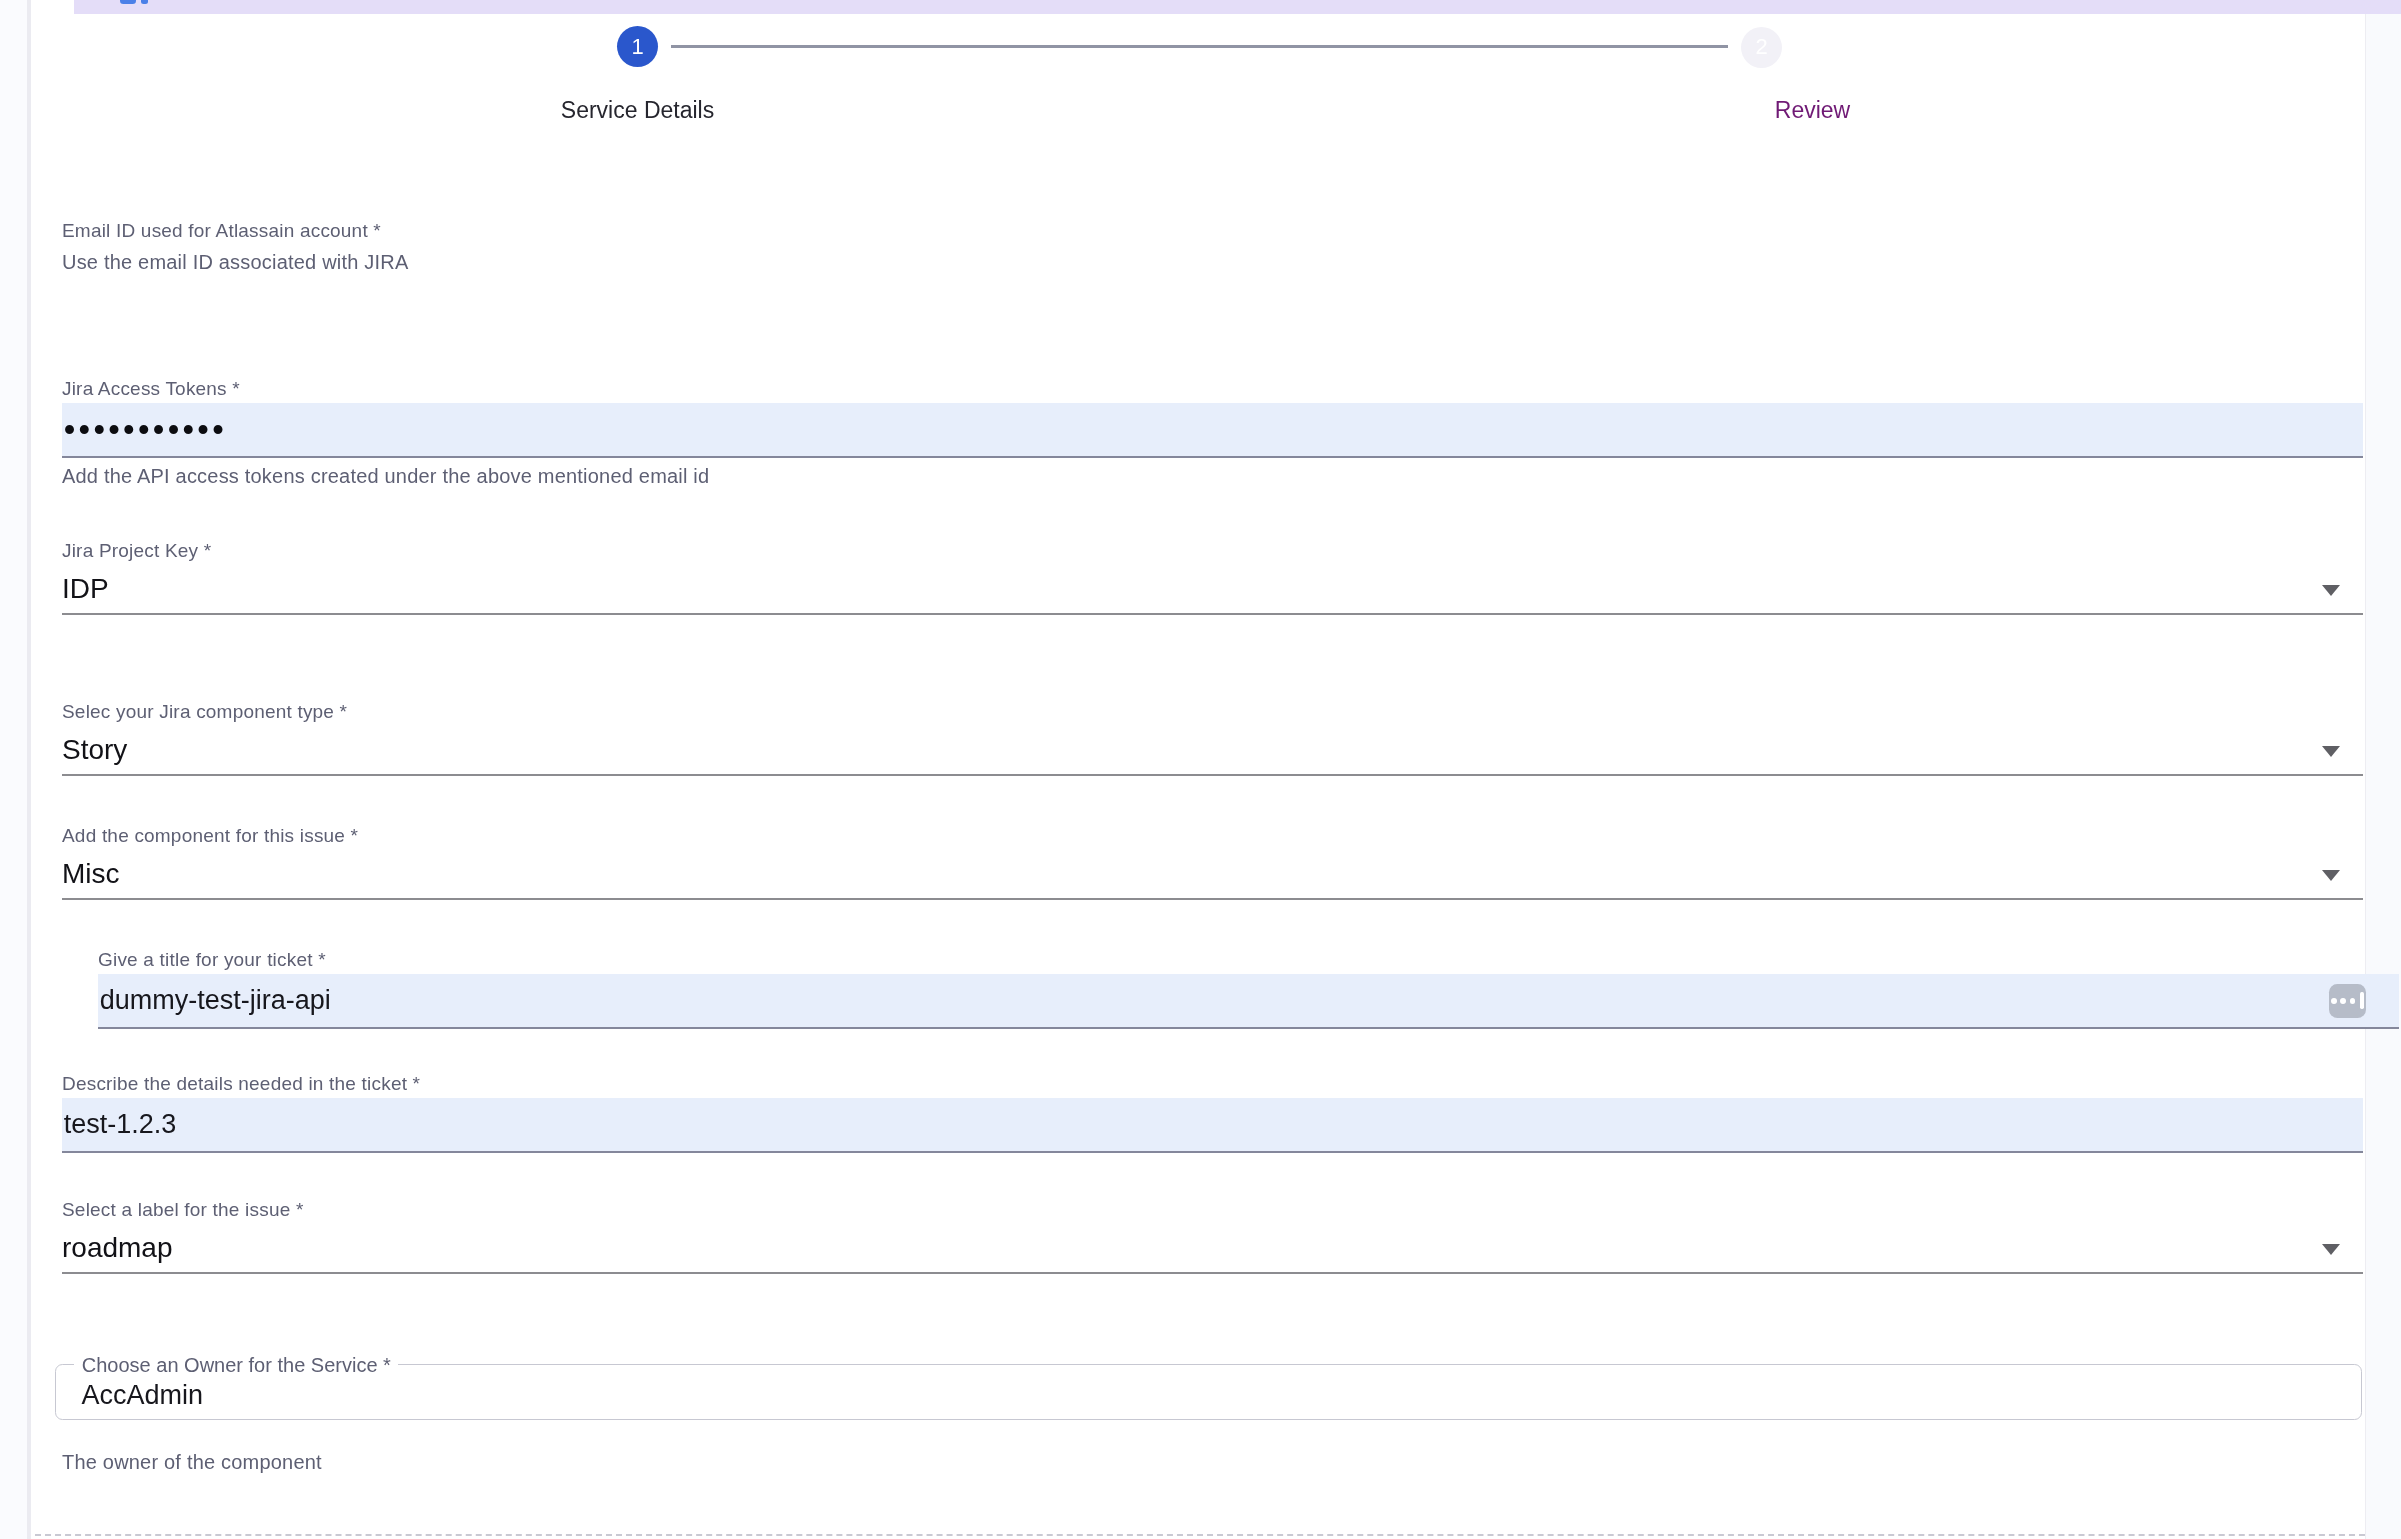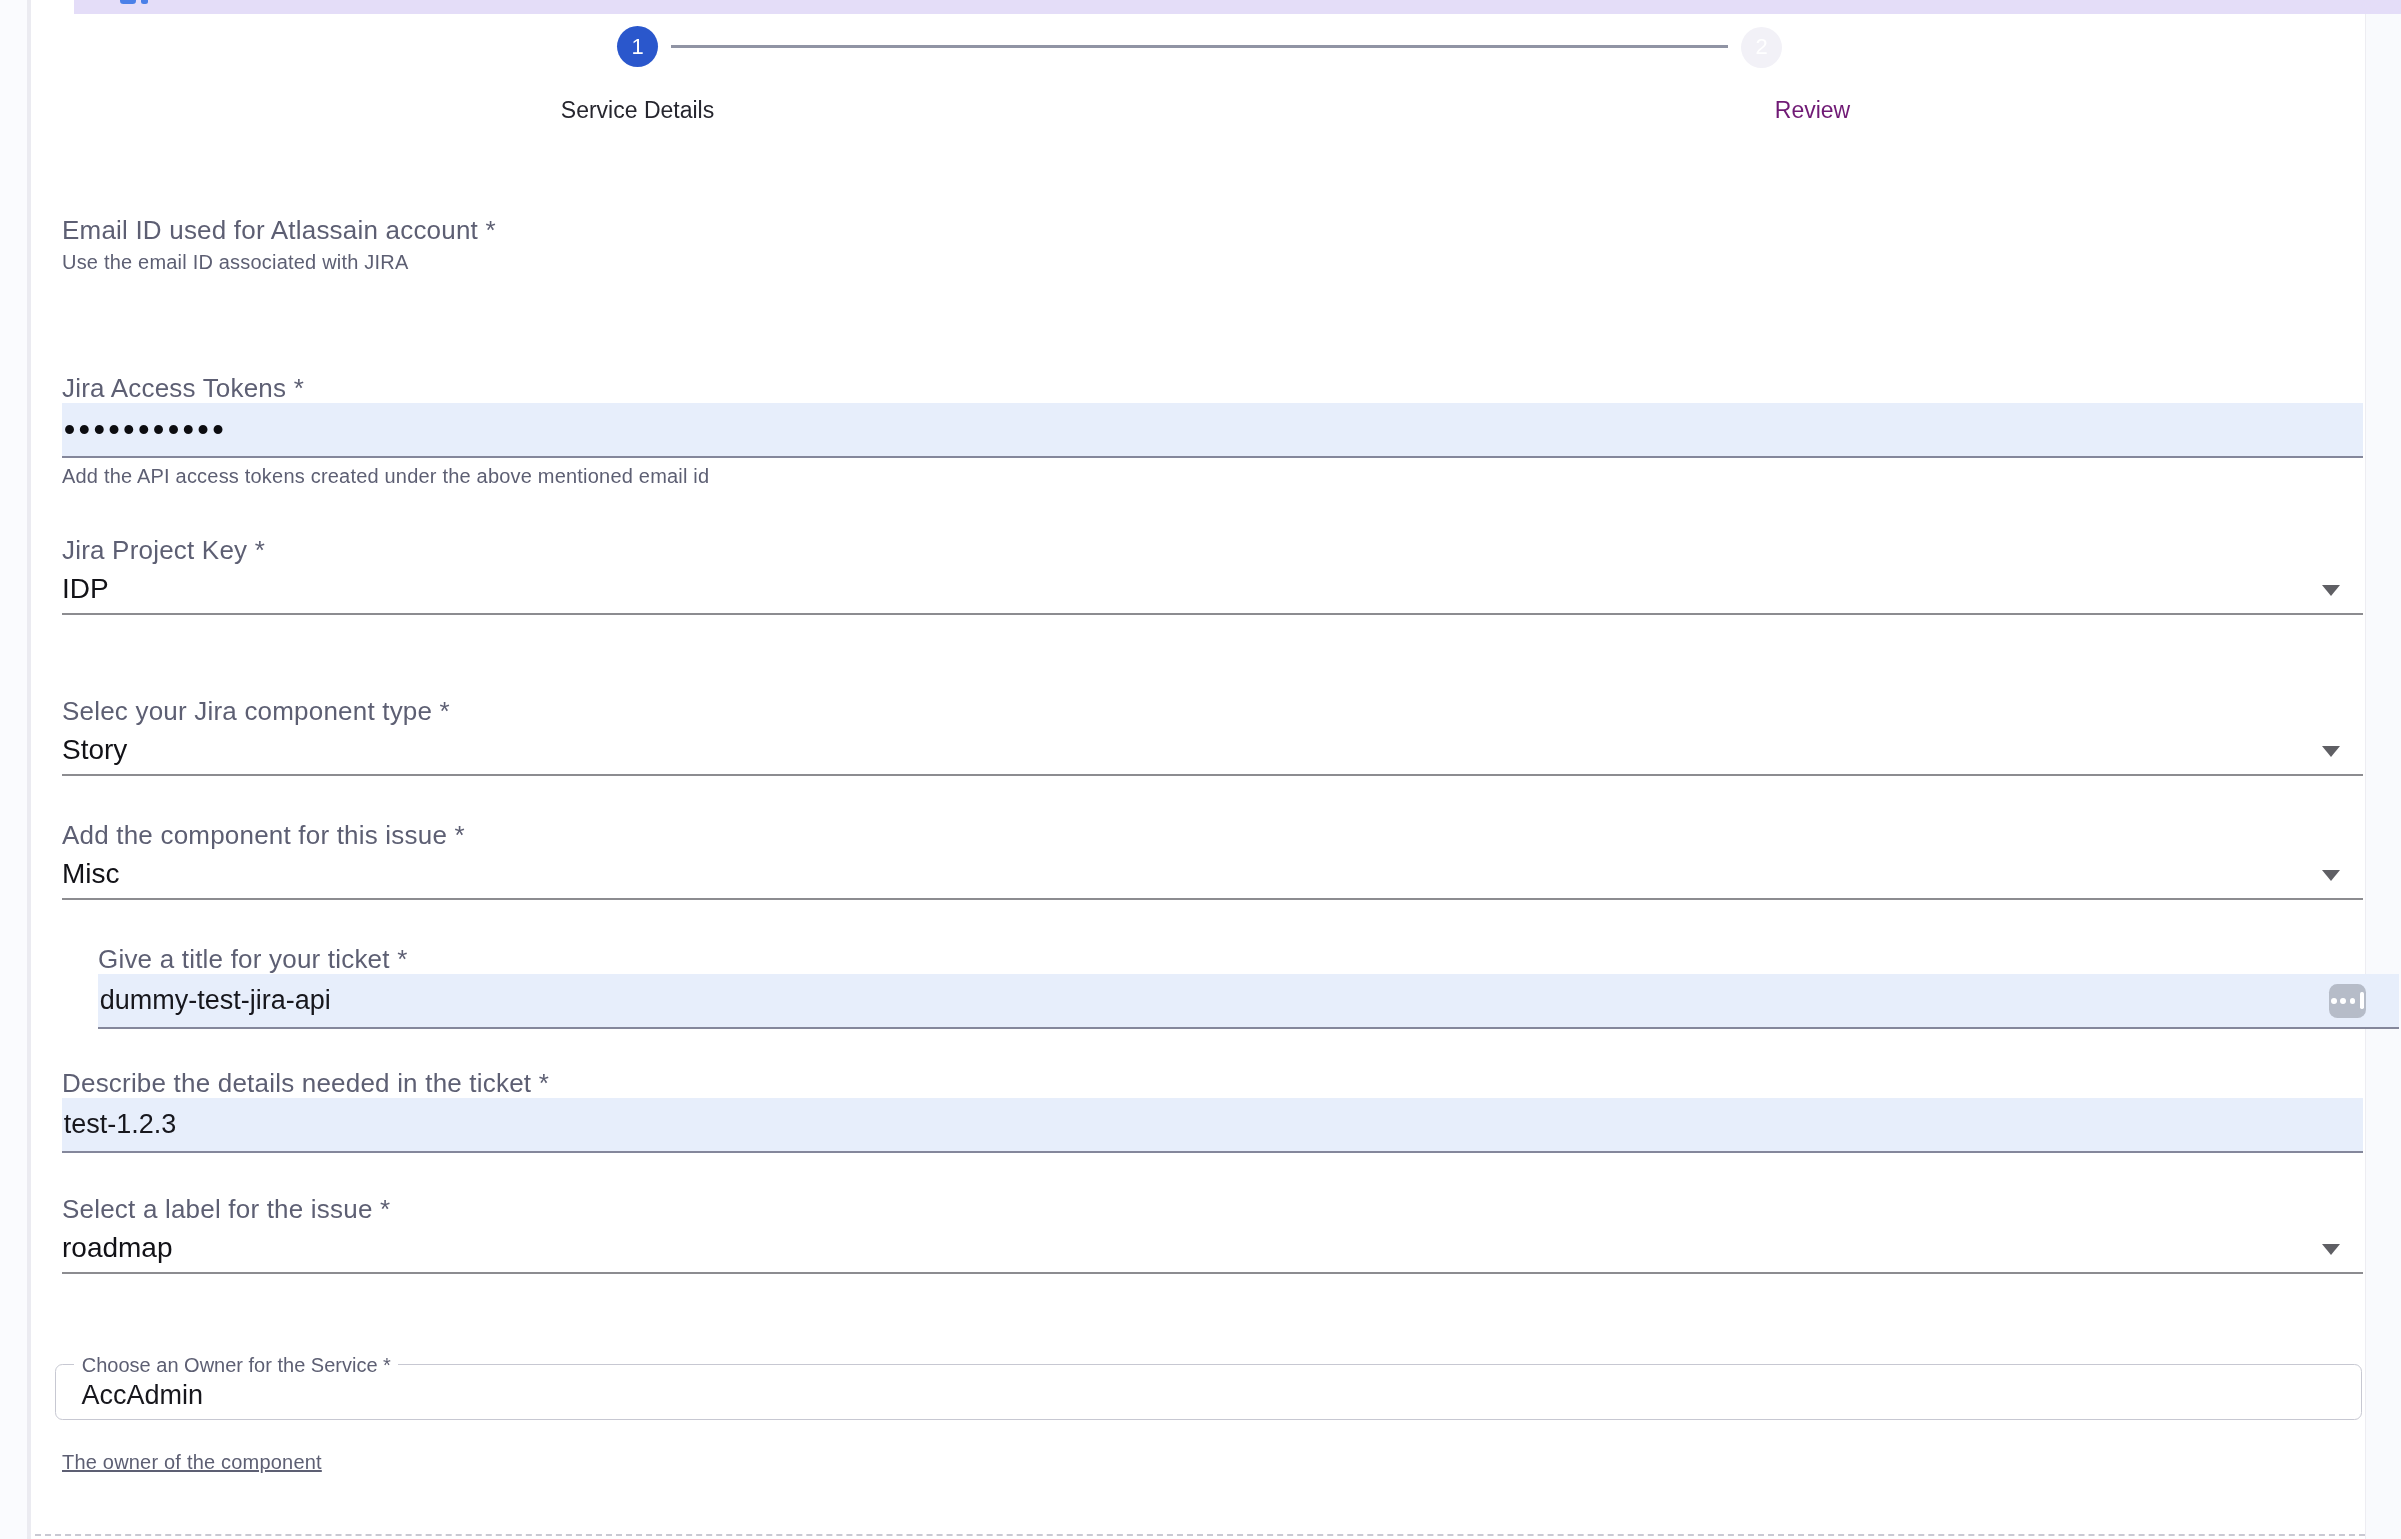--- a/index.html
+++ b/index.html
@@ -40,21 +40,21 @@
   .step-circle.active { left:617px; top:26px; background:#2a57cc; color:#ffffff; }
   .step-circle.inactive { left:1741px; top:26.5px; background:#f2f1f7; color:#ffffff; }
   .step-connector { position:absolute; left:671px; top:45px; width:1057px; height:2.5px; background:#9094a4; }
   .step-label { position:absolute; top:97px; width:265px; text-align:center; font-size:23px; }
   .step-label.active { left:505px; color:#26262e; font-weight:500; }
   .step-label.inactive { left:1680px; color:#701a75; font-weight:400; }
 
   
   .content { position:absolute; left:62px; top:0; width:2301px; z-index:3; }
   .field { position:absolute; left:0; width:100%; }
-  .field-label { font-size:26px; line-height:25px; color:#5d5f73; letter-spacing:0.2px; }
+  .field-label { font-size:19px; line-height:25px; color:#5d5f73; letter-spacing:0.2px; }
   .field-helper { margin-top:6.6px; font-size:20px; line-height:25px; color:#5d5f73; letter-spacing:0.2px; }
 
   .filled-input {
     margin-top:1.7px; width:100%; height:55px;
     background:#e7eefb; border:none; border-bottom:2.5px solid #84879b;
     border-radius:0; position:relative;
     display:block; font-family:"Liberation Sans", sans-serif;
     font-size:27px; color:#17171d; padding:0 50px 0 1.7px; outline:none;
   }
   .filled-wrap { position:relative; width:100%; }
@@ -98,21 +98,21 @@
   
   #f-email   { top:218px; }
   #f-token   { top:376px; }
   #f-project { top:538px; }
   #f-ctype   { top:699px; }
   #f-comp    { top:823px; }
   #f-title   { top:947px;margin-left:36px; }
   #f-desc    { top:1071px; }
   #f-issue   { top:1197px; }
   #f-owner   { top:1364px; }
-  #f-owner .field-helper { margin-top:86px; padding-left:0px;text-decoration:underline; }
+  #f-owner .field-helper { margin-top:86px; padding-left:0px; }
 </style>
 </head>
 <body>
 
 <div class="left-rail"></div>
 <div class="right-rail"></div>
 <div class="topbar">
   <div class="icon-frag-a"></div>
   <div class="icon-frag-b"></div>
 </div>

